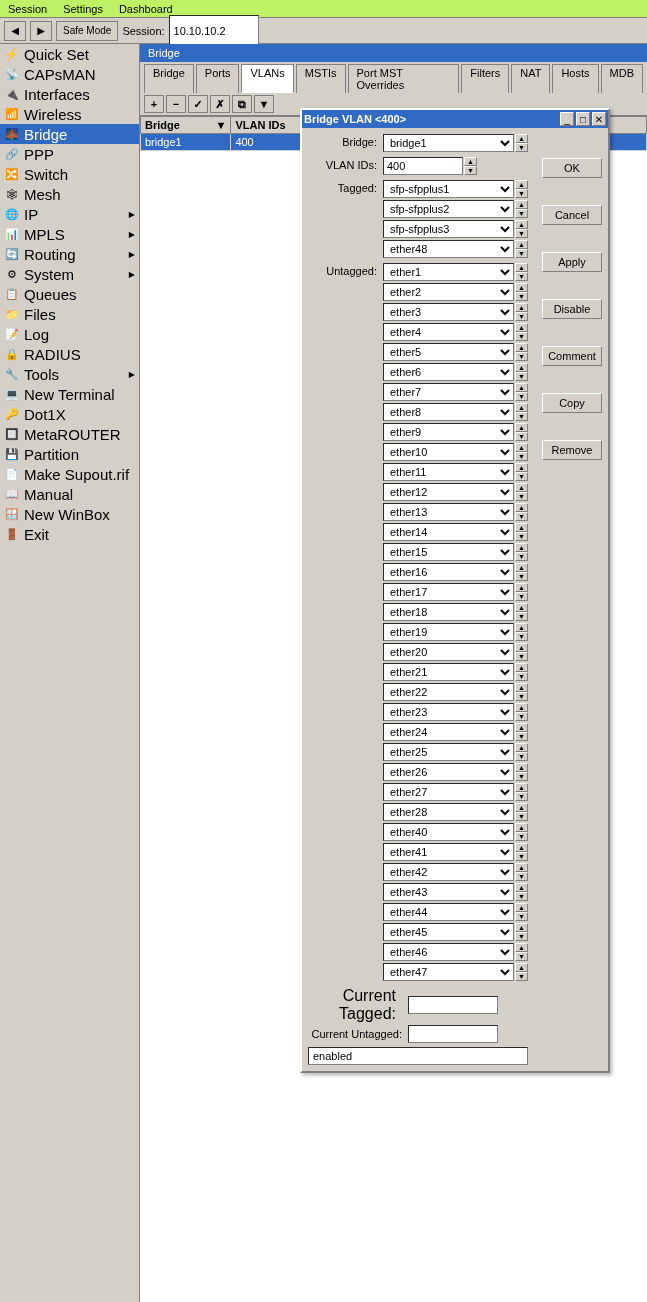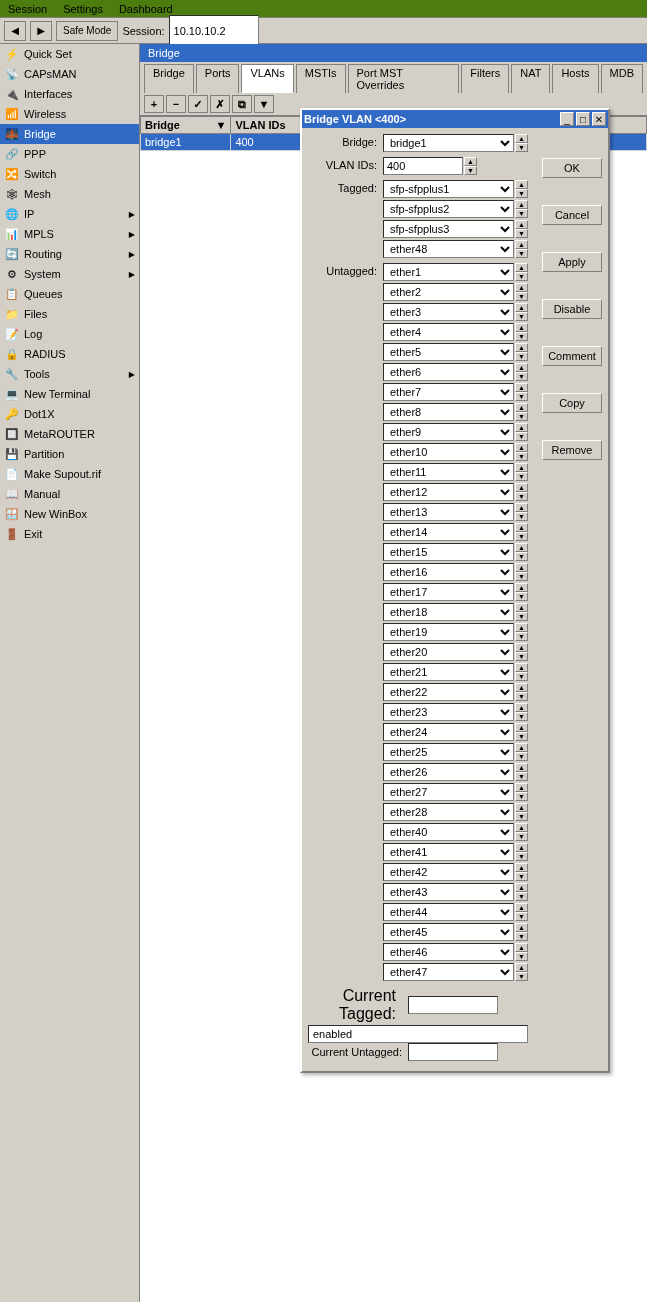--- a/index.html
+++ b/index.html
@@ -8,21 +8,21 @@
     .session-input { border: 1px inset #808080; background: white; padding: 1px 4px; height: 32px; font-size: 11px; }
     
     
     .main-layout { display: flex; height: calc(1302px - 44px); }
     
     
     .sidebar { width: 140px; background: #d4d0c8; border-right: 1px solid #808080; overflow-y: auto; flex-shrink: 0; }
     .sidebar-item { display: flex; align-items: center; padding: 2px 4px; cursor: pointer; gap: 4px; height: 20px; }
     .sidebar-item.selected { background: #316ac5; color: white; }
     .sidebar-icon { width: 16px; height: 16px; flex-shrink: 0; display: flex; align-items: center; justify-content: center; }
-    .sidebar-label { font-size: 11px; }
+    .sidebar-label { font-size: 15px; }
     .sidebar-item-arrow { margin-left: auto; font-size: 8px; }
     .content-title-bar { background: #316ac5; color: white; padding: 2px 8px; font-size: 11px; height: 18px; display: flex; align-items: center; }
     
     
     .tabs-bar { display: flex; background: #d4d0c8; padding: 2px 4px 0; gap: 2px; }
     .tab { padding: 2px 8px; background: #d4d0c8; border: 1px solid #808080; border-bottom: none; cursor: pointer; font-size: 11px; }
     .tab.active { background: white; border-bottom: 1px solid white; z-index: 1; }
     
     
     .table-toolbar { display: flex; align-items: center; padding: 2px 4px; background: #d4d0c8; gap: 2px; border-bottom: 1px solid #808080; }
@@ -56,21 +56,21 @@
     .dropdown-row { display: flex; align-items: center; margin-bottom: 2px; gap: 1px; }
     .dropdown-select { border: 1px inset #808080; background: white; padding: 1px 2px; font-size: 11px; height: 18px; flex: 1; }
     .dropdown-arrows { display: flex; flex-direction: column; }
     .arrow-btn { background: #d4d0c8; border: 1px solid; border-color: #ffffff #808080 #808080 #ffffff; width: 13px; height: 9px; display: flex; align-items: center; justify-content: center; cursor: pointer; font-size: 7px; line-height: 1; }
     
     .content-wrapper { flex: 1; display: flex; flex-direction: column; position: relative; overflow: hidden; }
   </style>
 </head>
 <body>
 
-<div style="display:flex; background:#4d7c0f; border-bottom:1px solid #808080; height:18px; align-items:center;text-align:right;">
+<div style="display:flex; background:#bef264; border-bottom:1px solid #808080; height:18px; align-items:center;text-align:right;">
   <span style="padding:1px 8px; font-size:11px; cursor:pointer;">Session</span>
   <span style="padding:1px 8px; font-size:11px; cursor:pointer;">Settings</span>
   <span style="padding:1px 8px; font-size:11px; cursor:pointer;">Dashboard</span>
 </div>
 
 <div style="display:flex; align-items:center; background:#d4d0c8; padding:2px 4px; gap:4px; border-bottom:1px solid #808080; height:26px;">
   <button class="toolbar-btn">◀</button>
   <button class="toolbar-btn">▶</button>
   <button class="toolbar-btn" style="width:auto; padding:1px 6px;">Safe Mode</button>
   <span style="font-size:11px;text-align:right;">Session:</span>
@@ -647,27 +647,27 @@
     </div>
   </div>
                 </div>
             </div>
 
             <div style="display:flex; align-items:center; margin-bottom:2px; margin-top:4px;">
               <span style="width:100px; text-align:right; padding-right:12px; font-size:16px;">Current Tagged:</span>
               <input type="text" style="border: 1px inset rgb(128, 128, 128); background: white; height: 18px; width: 90px; font-size: 11px;" value="">
             </div>
 
-            <div style="background:white; border:1px inset #808080; padding:2px 4px; font-size:11px; margin-top:2px;">
-              <span>enabled</span>
-            </div>
-
             <div style="display:flex; align-items:center; margin-bottom:4px;">
               <span style="width:100px; text-align:right; padding-right:6px; font-size:11px;">Current Untagged:</span>
               <input type="text" style="border: 1px inset rgb(128, 128, 128); background: white; height: 18px; width: 90px; font-size: 11px;" value="">
+            </div>
+
+            <div style="background:white; border:1px inset #808080; padding:2px 4px; font-size:11px; margin-top:2px;">
+              <span>enabled</span>
             </div>
           </div>
 
           <div class="dialog-buttons">
             <button class="dialog-btn">OK</button>
             <button class="dialog-btn">Cancel</button>
             <button class="dialog-btn">Apply</button>
             <button class="dialog-btn">Disable</button>
             <button class="dialog-btn">Comment</button>
             <button class="dialog-btn">Copy</button>

